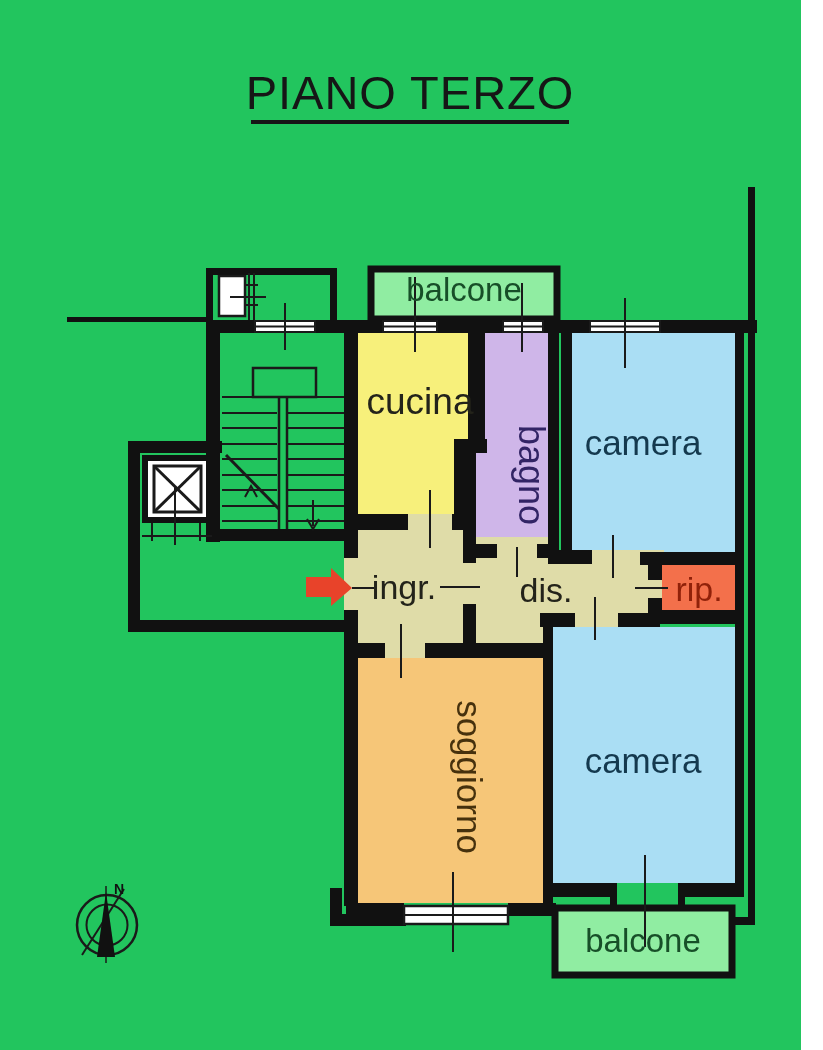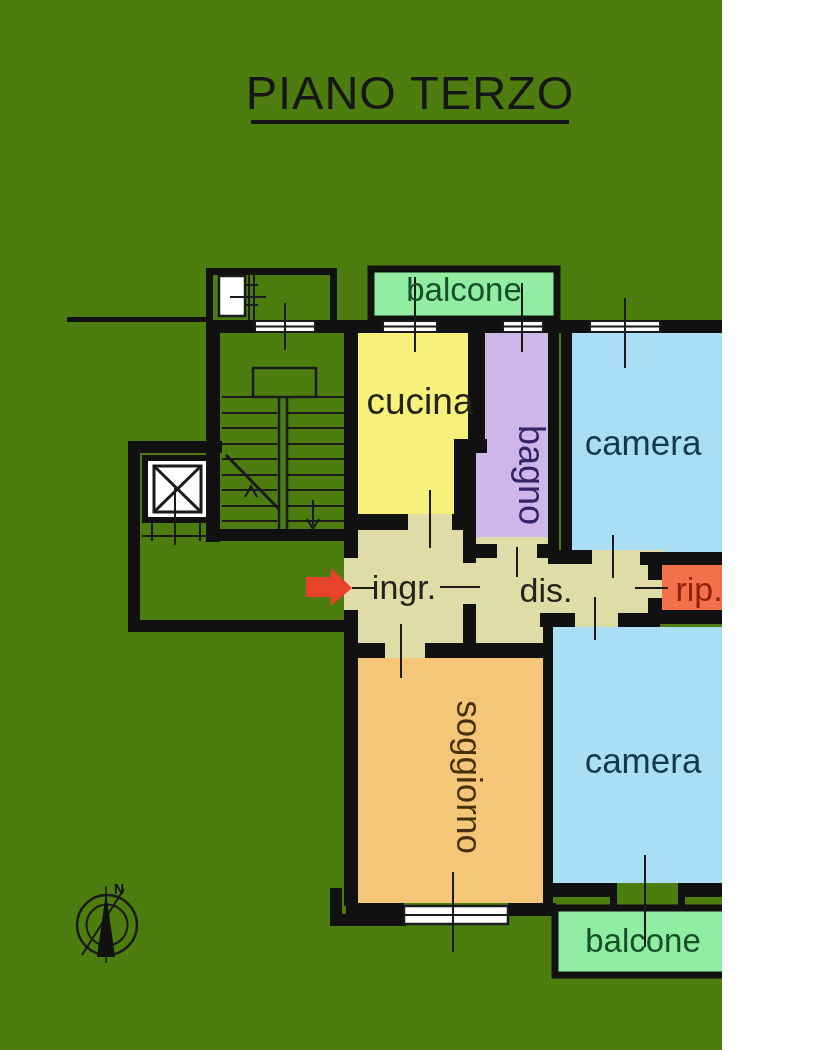--- a/index.html
+++ b/index.html
@@ -1,16 +1,16 @@
 <!DOCTYPE html>
 <html><head>
 <meta charset="utf-8">
 <style>
   html,body{margin:0;padding:0;background:#ffffff;}
-  .page{position:relative;width:722px;height:1050px;background:#4d7c0f;overflow:hidden;}
+  .page{position:relative;width:801px;height:1050px;background:#22c55e;overflow:hidden;}
   svg{display:block;}
   text{font-family:"Liberation Sans","DejaVu Sans",sans-serif;}
   .title-text{font-size:47px;fill:#161616;letter-spacing:1px;}
   .room-label{font-size:35px;}
   .lbl-dark{fill:#23231a;}
   .lbl-green{fill:#174f28;font-size:33px;}
   .lbl-blue{fill:#14394e;}
   .lbl-purple{fill:#322465;font-size:36px;}
   .lbl-orange{fill:#46310d;}
   .lbl-red{fill:#8a1c05;fill-opacity:0.95;font-size:34px;}

